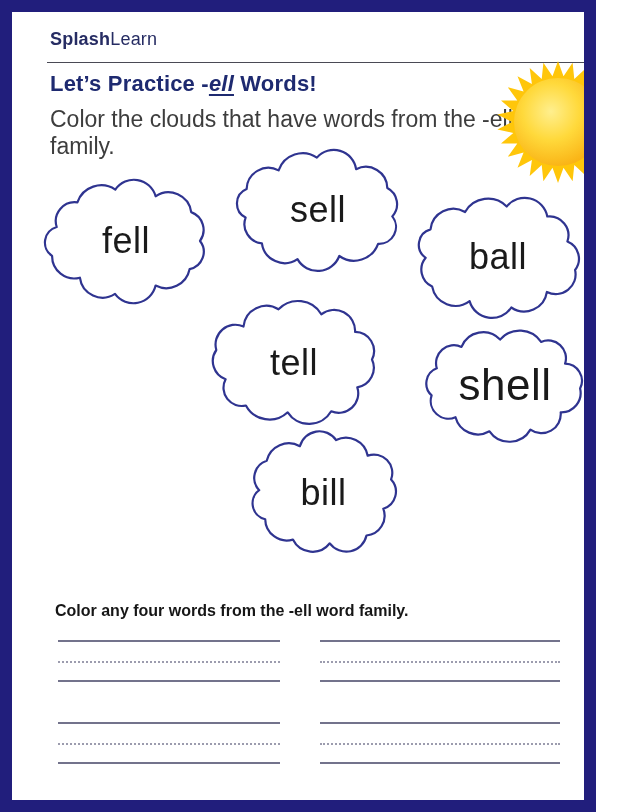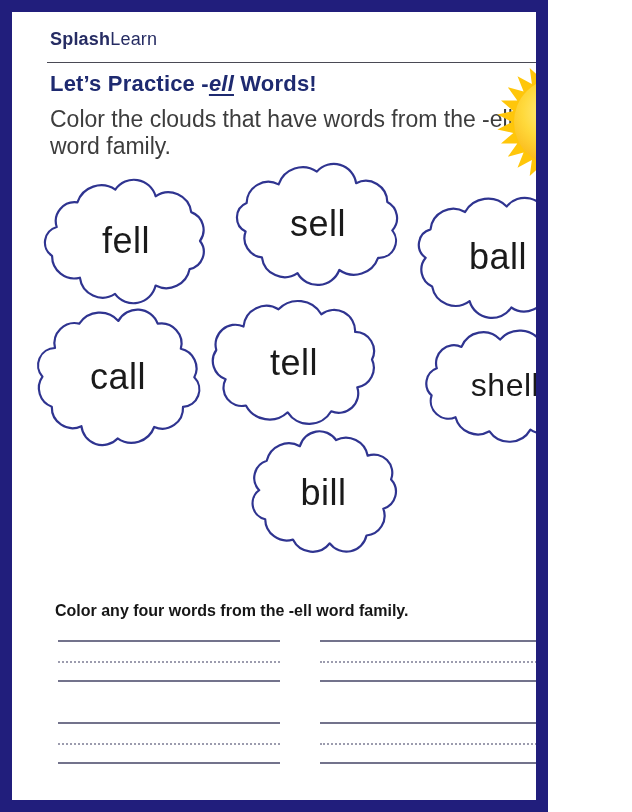--- a/index.html
+++ b/index.html
@@ -2,48 +2,48 @@
 <html style="--navy: #211E7C; --title: #1E2A70; --logo: #262C63; --cloud: #2F3490; --word: #1A1A1A; --instr: #3D3D3D; --line: #73738C; --dot: #9C9CAE;"><head>
 <meta charset="utf-8">
 <style>
   html,body{margin:0;padding:0;}
   body{
     width:632px;height:812px;
     font-family:"Liberation Sans","DejaVu Sans",sans-serif;
     background:#fff;
   }
   .page{
-    position:relative;width:548px;height:812px;
+    position:relative;width:596px;height:812px;
     box-sizing:border-box;border:12px solid var(--navy,#211E7C);
     background:#fff;overflow:hidden;
   }
   
   .logo{position:absolute;left:38px;top:17px;font-size:18px;color:var(--logo,#262C63);letter-spacing:.2px;}
   .logo .b{font-weight:700;}
   .logo-rule{position:absolute;left:35px;top:50px;width:538px;height:0;border:none;border-top:1px solid #4a4a55;margin:0;}
   .title{position:absolute;left:38px;top:59px;margin:0;font-size:22px;font-weight:700;color:var(--title,#1E2A70);letter-spacing:.2px;}
   .title .u{text-decoration:underline;text-decoration-thickness:2px;text-underline-offset:3px;font-style:italic;}
   .instruction{position:absolute;left:38px;top:94px;margin:0;font-size:23px;color:var(--instr,#3D3D3D);}
   
   .sun{position:absolute;left:484px;top:48px;width:124px;height:124px;}
   
   .cloud{position:absolute;display:flex;align-items:center;justify-content:center;text-align:right;}
   .cloud svg{position:absolute;inset:0;width:100%;height:100%;overflow:visible;}
   .cloud svg path{fill:#ffffff;stroke:var(--cloud,#2F3490);stroke-width:2.2;stroke-linejoin:round;}
   .cloud-word{position:relative;z-index:1;font-size:36px;font-weight:400;color:var(--word,#1A1A1A);letter-spacing:.5px;}
   .c1{left:30px;top:168px;width:168px;height:122px;}
-  .c2{left:221px;top:152px;width:170px;height:120px;}
+  .c2{left:221px;top:138px;width:170px;height:120px;}
   .c3{left:400px;top:184px;width:172px;height:121px;}
   .c4{left:21px;top:296px;width:170px;height:138px;}
   .c5{left:196px;top:288px;width:172px;height:125px;}
   .c6{left:411px;top:316px;width:164px;height:114px;}
   .c7{left:50px;top:438px;width:166px;height:120px;}
   .c8{left:235px;top:418px;width:153px;height:125px;}
   .c9{left:423px;top:444px;width:165px;height:114px;}
-  .c6 .cloud-word,.c7 .cloud-word{font-size:32px;}
+  .c6 .cloud-word,.c7 .cloud-word{font-size:44px;}
   
   .write-prompt{position:absolute;left:43px;top:590px;margin:0;font-size:16px;font-weight:600;color:#161616;}
   .wl{position:absolute;height:42px;box-sizing:border-box;
       border-top:2px solid var(--line,#73738C);
       border-bottom:2px solid var(--line,#73738C);}
   .wl .dotted{position:absolute;left:0;right:0;top:19px;border-top:2px dotted var(--dot,#9C9CAE);}
   .g1{left:46px;top:628px;width:222px;}
   .g2{left:308px;top:628px;width:240px;}
   .g3{left:46px;top:710px;width:222px;}
   .g4{left:308px;top:710px;width:240px;}
@@ -85,26 +85,20 @@
         <path d="M145.1 93.8 A25.6 25.6 0 0 1 106.3 106.0 A23.1 23.1 0 0 1 64.5 109.1 A22.9 22.9 0 0 1 28.9 93.3 A19.2 19.2 0 0 1 12.6 67.6 A15.7 15.7 0 0 1 13.6 39.1 A21.8 21.8 0 0 1 45.6 20.4 A25.4 25.4 0 0 1 83.9 7.6 A22.5 22.5 0 0 1 123.1 19.2 A21.5 21.5 0 0 1 154.3 38.1 A18.1 18.1 0 0 1 159.3 66.4 A16.9 16.9 0 0 1 145.1 93.8Z"></path>
       </svg>
     <span class="cloud-word">sell</span>
   </div>
   <div class="cloud c3">
     <svg viewBox="0 0 172 121">
         <path d="M99.3 111.5 A23.2 23.2 0 0 1 57.6 105.1 A23.7 23.7 0 0 1 20.1 90.4 A18.4 18.4 0 0 1 13.7 61.8 A15.9 15.9 0 0 1 18.5 33.4 A22.9 22.9 0 0 1 53.1 16.0 A26.4 26.4 0 0 1 94.7 10.5 A23.0 23.0 0 0 1 135.3 20.5 A19.0 19.0 0 0 1 155.4 45.5 A18.6 18.6 0 0 1 163.1 74.0 A19.7 19.7 0 0 1 134.9 95.9 A22.9 22.9 0 0 1 99.3 111.5Z"></path>
       </svg>
     <span class="cloud-word">ball</span>
   </div>
-  <div class="cloud c4">
-    <svg viewBox="0 0 170 138">
-        <path d="M48.4 118.2 A20.9 20.9 0 0 1 18.8 98.7 A19.8 19.8 0 0 1 9.5 68.7 A17.2 17.2 0 0 1 22.0 40.0 A20.3 20.3 0 0 1 46.3 15.6 A24.7 24.7 0 0 1 85.4 12.9 A21.6 21.6 0 0 1 124.7 15.7 A20.2 20.2 0 0 1 147.8 40.8 A19.9 19.9 0 0 1 161.3 69.3 A17.4 17.4 0 0 1 150.0 98.9 A20.7 20.7 0 0 1 121.2 119.0 A24.2 24.2 0 0 1 84.6 130.4 A21.0 21.0 0 0 1 48.4 118.2Z"></path>
-      </svg>
-    <span class="cloud-word">call</span>
-  </div>
   <div class="cloud c5">
     <svg viewBox="0 0 172 125">
         <path d="M17.6 79.3 A19.4 19.4 0 0 1 8.3 50.0 A19.8 19.8 0 0 1 35.5 26.5 A23.0 23.0 0 0 1 70.5 9.3 A27.1 27.1 0 0 1 113.3 14.3 A21.0 21.0 0 0 1 147.1 31.9 A19.1 19.1 0 0 1 164.0 59.5 A19.8 19.8 0 0 1 149.3 87.3 A19.5 19.5 0 0 1 123.2 111.3 A25.6 25.6 0 0 1 79.7 112.3 A26.7 26.7 0 0 1 37.9 105.5 A18.2 18.2 0 0 1 17.6 79.3Z"></path>
       </svg>
     <span class="cloud-word">tell</span>
   </div>
   <div class="cloud c6">
     <svg viewBox="0 0 164 114">
         <path d="M13.8 40.3 A17.9 17.9 0 0 1 38.5 18.9 A23.2 23.2 0 0 1 77.1 11.6 A25.9 25.9 0 0 1 118.1 13.9 A17.8 17.8 0 0 1 142.1 35.7 A17.2 17.2 0 0 1 157.1 60.6 A19.3 19.3 0 0 1 137.7 84.3 A19.2 19.2 0 0 1 107.4 101.6 A24.2 24.2 0 0 1 66.5 103.3 A23.2 23.2 0 0 1 32.5 89.2 A17.8 17.8 0 0 1 8.6 67.4 A16.2 16.2 0 0 1 13.8 40.3Z"></path>
       </svg>

